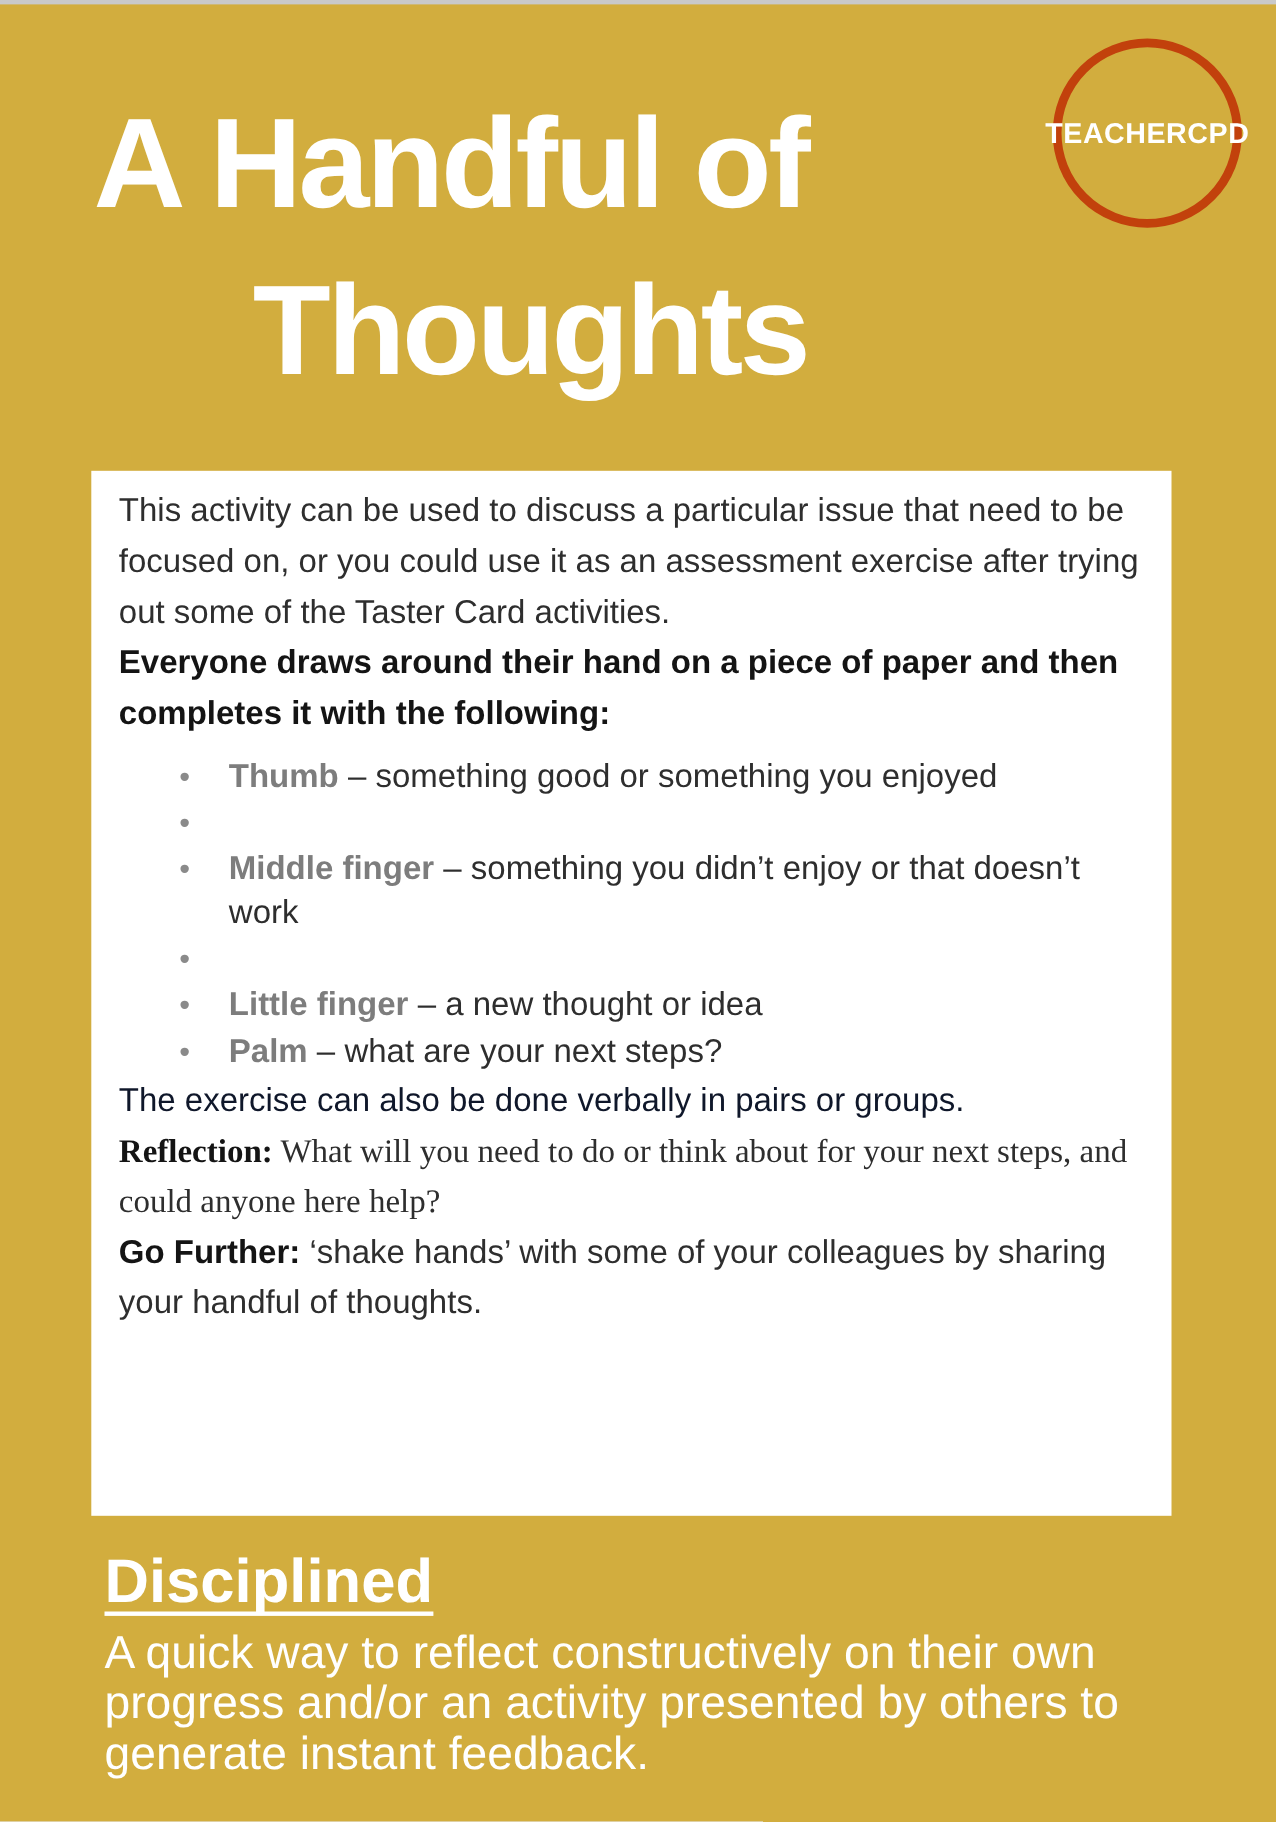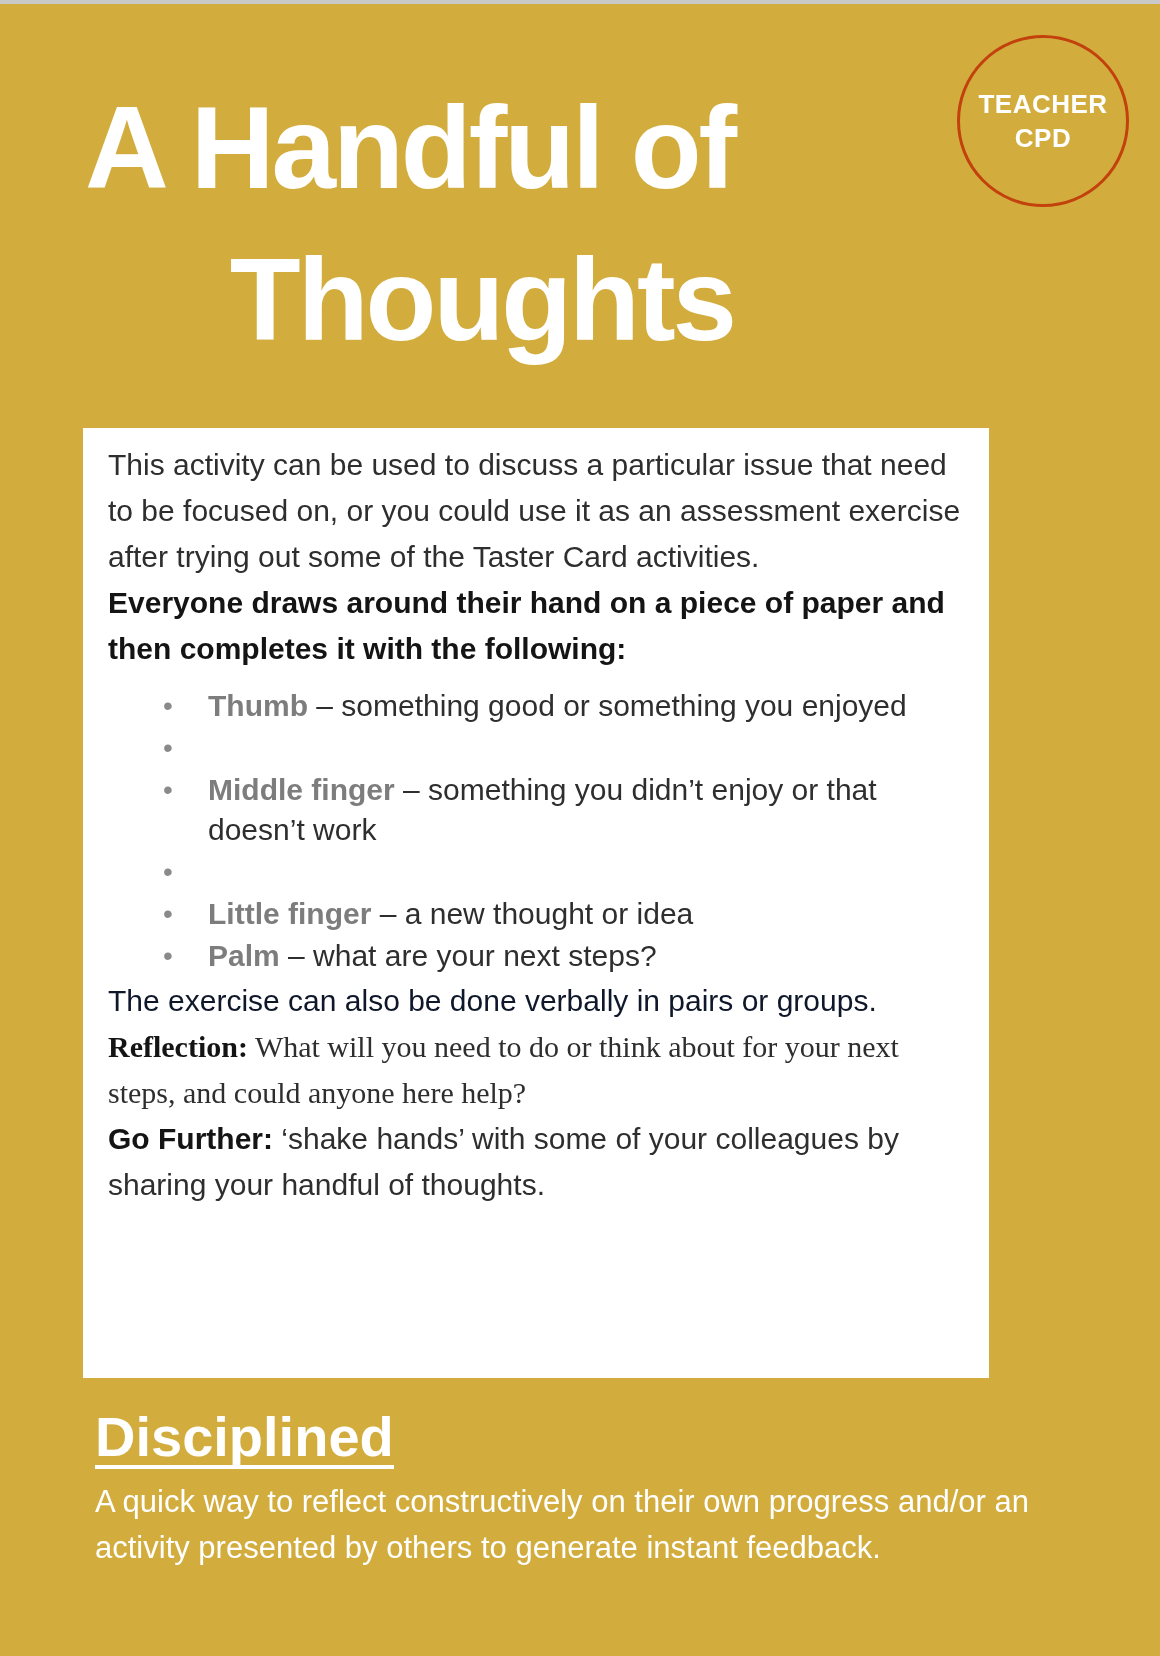--- a/index.html
+++ b/index.html
@@ -18,30 +18,30 @@
   .title {
     position:absolute; left:85px; top:72px;
     color:#ffffff; font-weight:bold;
     font-size:116px; line-height:152px; letter-spacing:-3px;
     white-space:nowrap;
     text-align:right;
   }
   .badge {
     position:absolute; left:957px; top:35px;
     width:172px; height:172px;
-    border:3px solid #c2410c; border-radius:50%;
-    display:flex; flex-direction:column;
+    border:8px solid #c2410c; border-radius:50%;
+    display:flex; flex-direction:row;
     align-items:center; justify-content:center;
     color:#ffffff; font-weight:bold;
     font-size:26px; line-height:34px; letter-spacing:0.5px;
     text-align:center;
   }
   .card {
     position:absolute; left:83px; top:428px;
-    width:906px; height:950px;
+    width:982px; height:950px;
     background:#ffffff;
     color:#2e2e2e;
     font-size:30px; line-height:46px;
     padding:14px 28px 0 25px;
   }
   .card p { margin:0; }
   .intro { }
   .instruction-heading {
     margin-top:12px;
     font-weight:bold; color:#141414;
@@ -79,21 +79,21 @@
     margin-top:34px;
     color:#ffffff; font-weight:bold;
     font-size:56px; line-height:50px;
     border-bottom:4px solid #ffffff;
     padding-bottom:3px;
   }
   .footer-desc {
     margin-top:10px;
     width:990px;
     color:#ffffff;
-    font-size:31px; line-height:46px;
+    font-size:42px; line-height:46px;
   }
 </style>
 </head>
 <body>
 
 <div class="page">
   <div class="top-strip"></div>
 
   <div class="title">
     <div>A Handful of</div>

